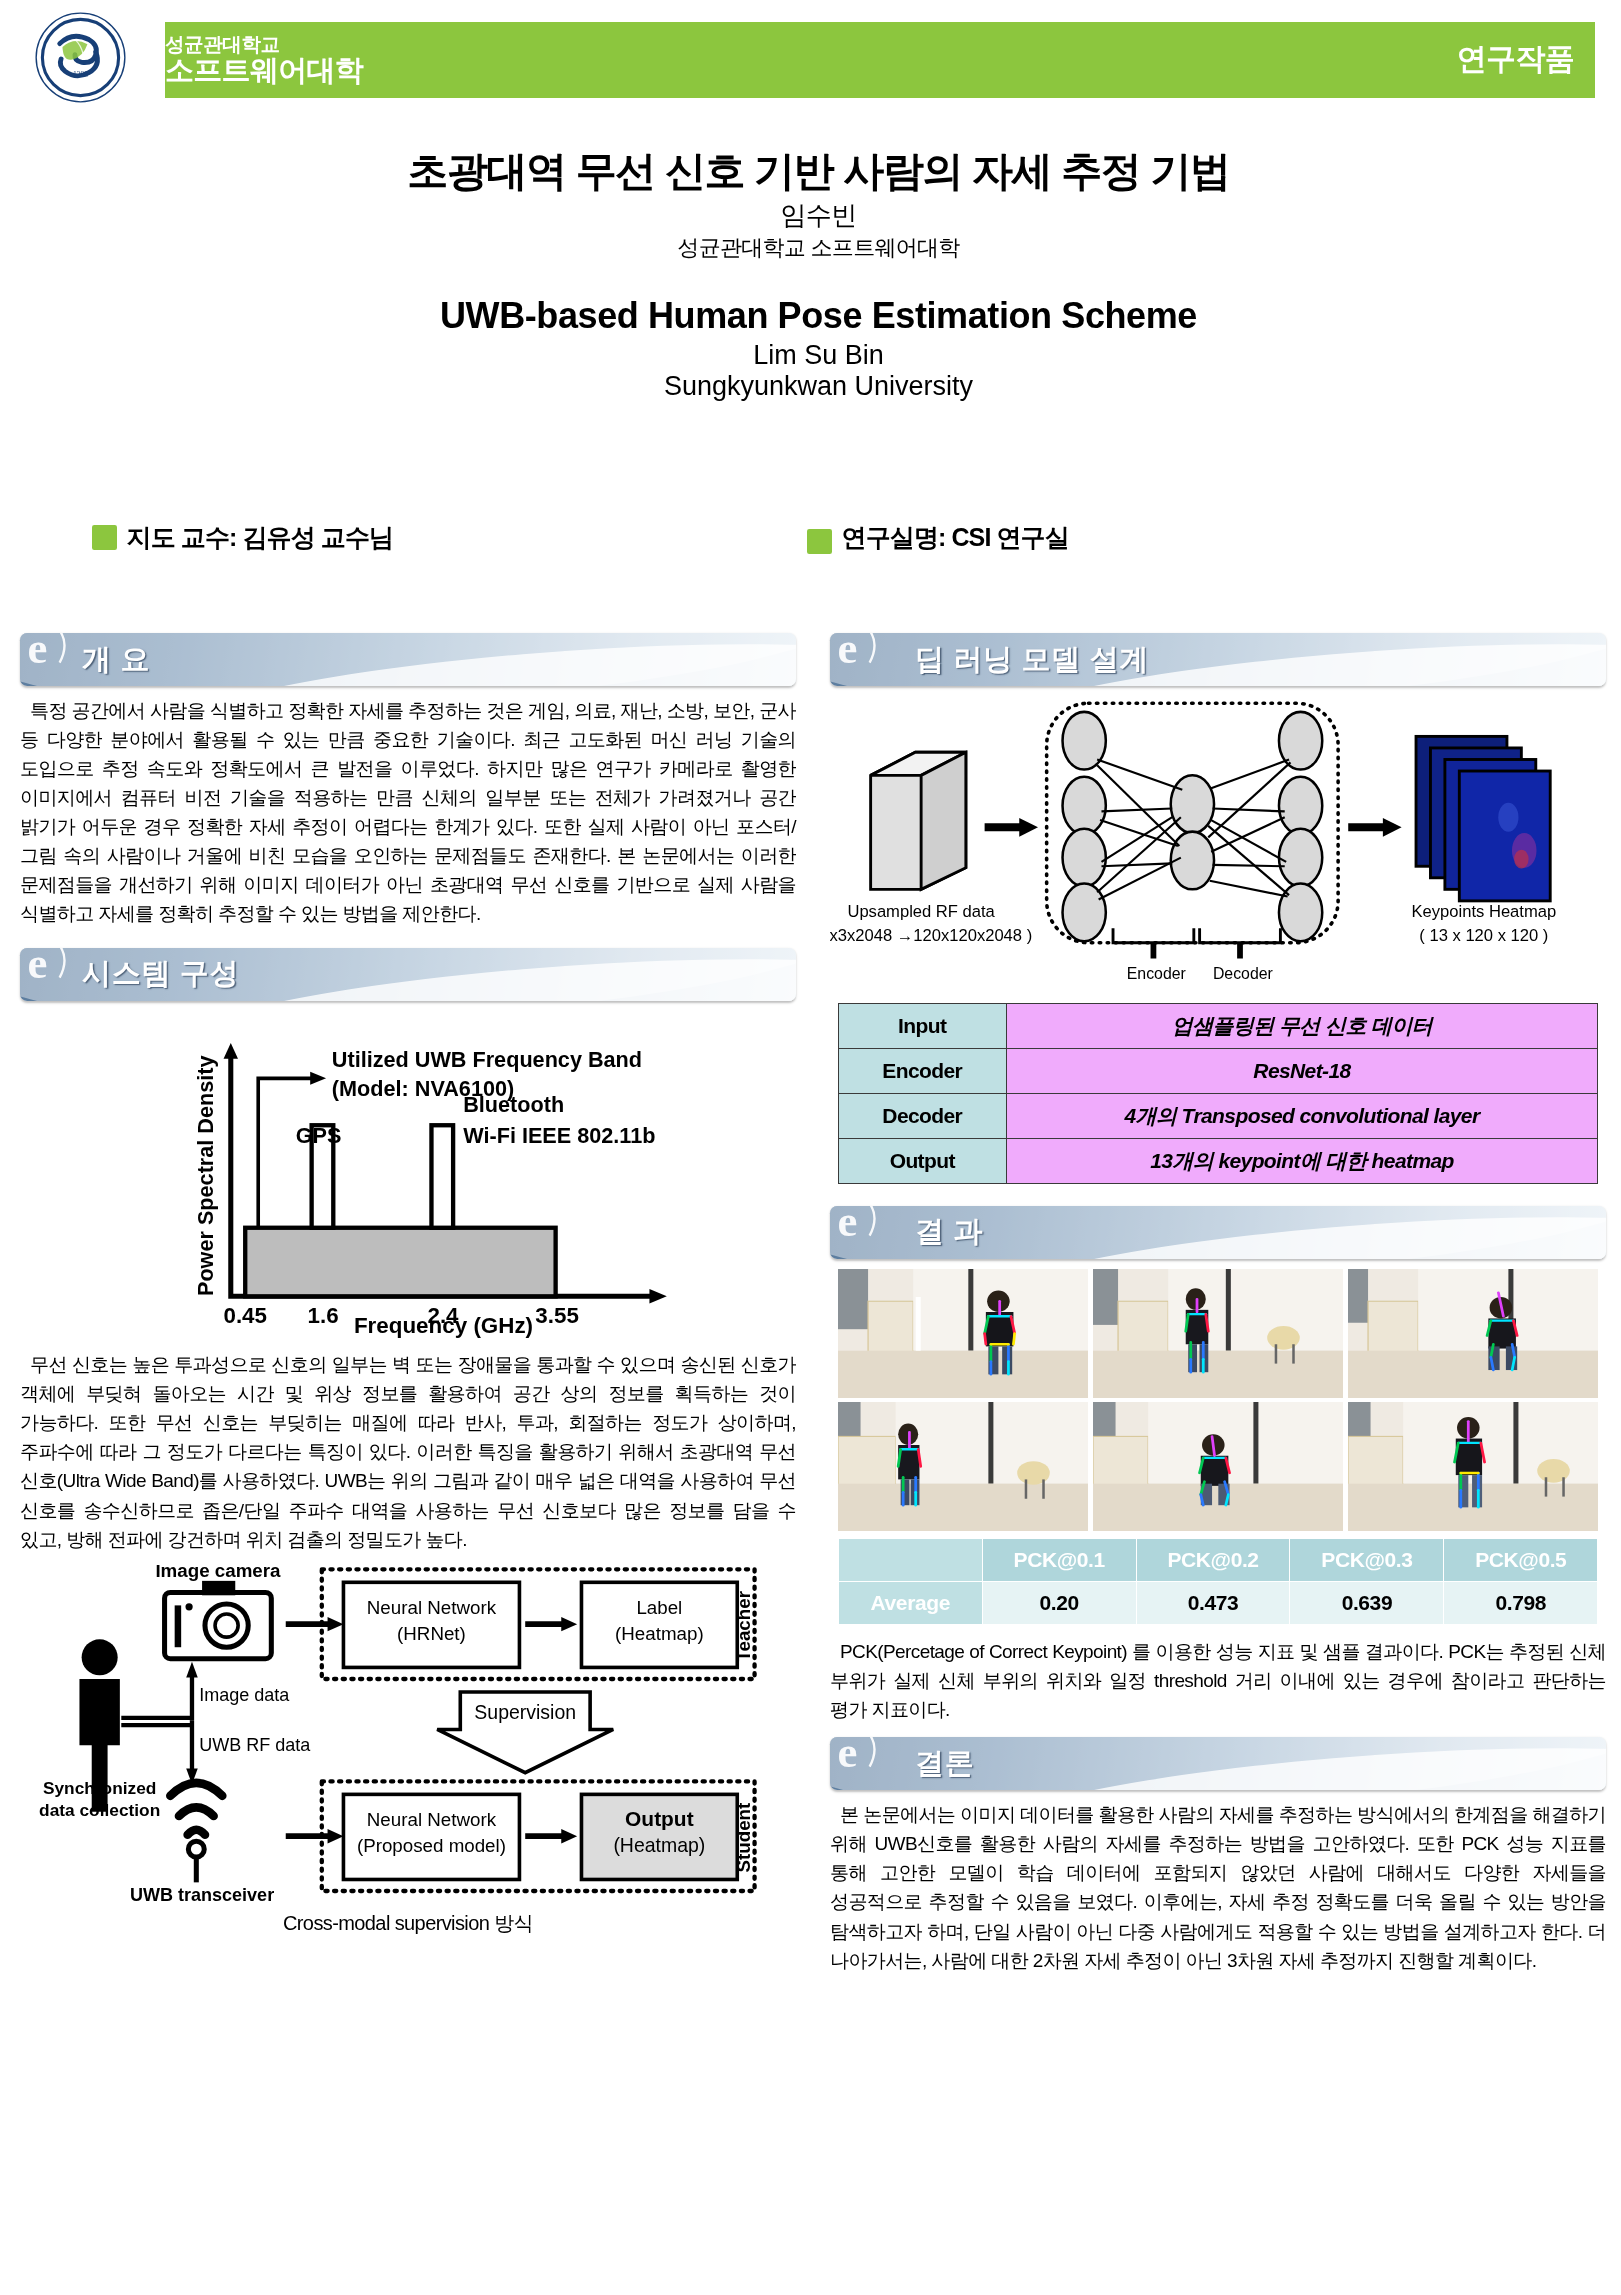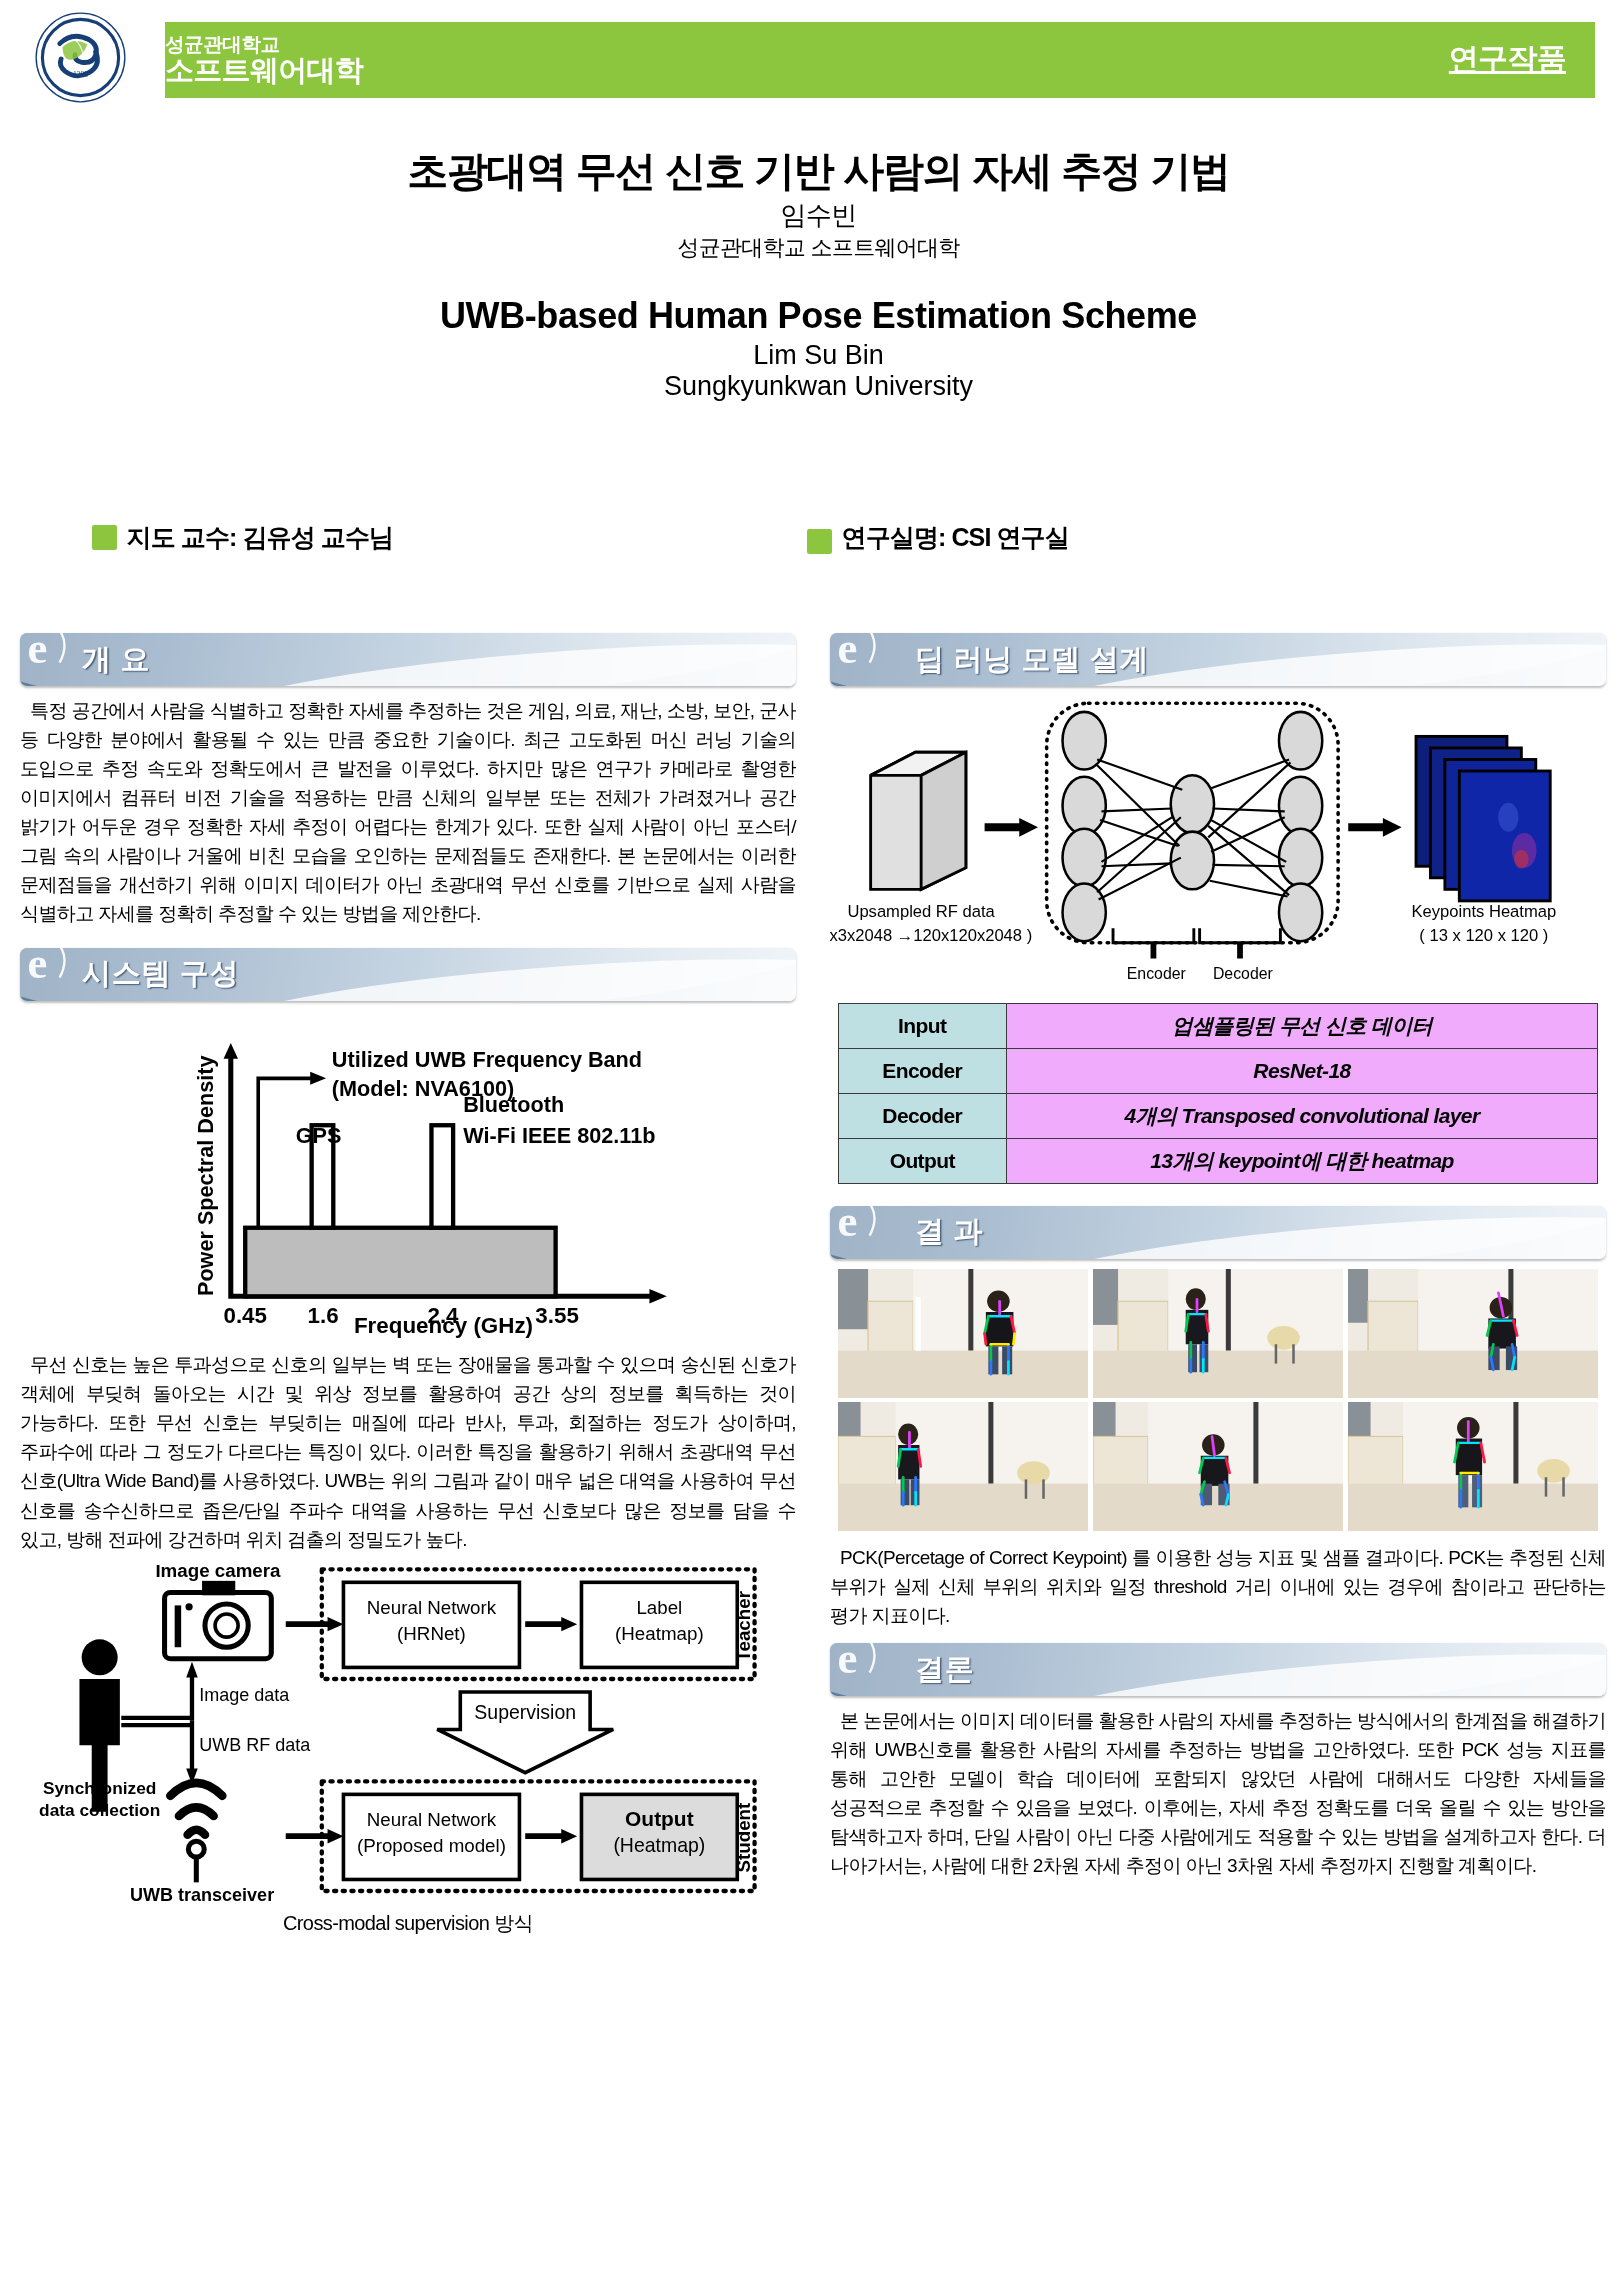--- a/index.html
+++ b/index.html
@@ -20,23 +20,22 @@
     display: flex; align-items: center; justify-content: space-between;
   }
   .topbar-left { line-height: 1.08; }
   .uni-name {
     color: #ffffff; font-size: 19.5px; font-weight: 700; letter-spacing: -0.4px;
   }
   .college-name {
     color: #ffffff; font-size: 29px; font-weight: 800; letter-spacing: -0.7px;
   }
   .badge-right {
-    padding-right: 29px; color: #ffffff; font-size: 30px; font-weight: 800;
+    padding-right: 21px; color: #ffffff; font-size: 30px; font-weight: 800;
     letter-spacing: -0.7px;
-    text-decoration: underline;
   }
   .logo {
     position: absolute; left: 32px; top: 8.7px; width: 97px; height: 97px;
   }
 
   
   .title-block { position: absolute; left: 8px; top: 148px; width: 1621px; text-align: center; }
   .ko-title { font-size: 41px; font-weight: 800; letter-spacing: -1.4px; line-height: 1.15; }
   .ko-author { font-size: 26px; font-weight: 400; letter-spacing: -0.7px; margin-top: 2.9px;}
   .ko-affil { font-size: 22px; font-weight: 400; letter-spacing: -0.7px; }
@@ -591,20 +590,38 @@
             <path d="M90 66 L90 82" stroke="#00C853"></path>
             <path d="M104 66 L104 82" stroke="#2979FF"></path>
             <path d="M90 82 L90 98" stroke="#2979FF"></path>
             <path d="M104 82 L104 98" stroke="#00E5FF"></path>
             <path d="M90 66 L104 66" stroke="#FFEA00"></path>
           </g>
         </svg>
       </div>
     </div>
 
+    <table class="pck">
+      <tbody>
+          <tr>
+        <th class="corner"></th>
+        <th class="hdr">PCK@0.1</th>
+        <th class="hdr">PCK@0.2</th>
+        <th class="hdr">PCK@0.3</th>
+        <th class="hdr">PCK@0.5</th>
+      </tr>
+      <tr>
+        <td class="rowlab">Average</td>
+        <td class="val">0.20</td>
+        <td class="val">0.473</td>
+        <td class="val">0.639</td>
+        <td class="val">0.798</td>
+      </tr>
+    </tbody>
+      </table>
 
     <div class="para" style="margin-top:11.6px;">PCK(Percetage of Correct Keypoint) 를 이용한 성능 지표 및 샘플 결과이다. PCK는 추정된 신체 부위가 실제 신체 부위의 위치와 일정 threshold 거리 이내에 있는 경우에 참이라고 판단하는 평가 지표이다.</div>
 
     <div class="sec indent" style="margin-top:13px;">
       <div class="swoosh1"></div>
       <div class="swoosh2"></div>
       <svg class="elogo" viewBox="0 0 80 80">
         <text x="2" y="58" font-size="64" font-weight="700" fill="#ffffff" font-family="'Liberation Serif',serif" opacity="0.92">e</text>
         <path d="M48 12 q14 20 0 46" fill="none" stroke="#ffffff" stroke-width="3.4" opacity="0.92"></path>
       </svg>

